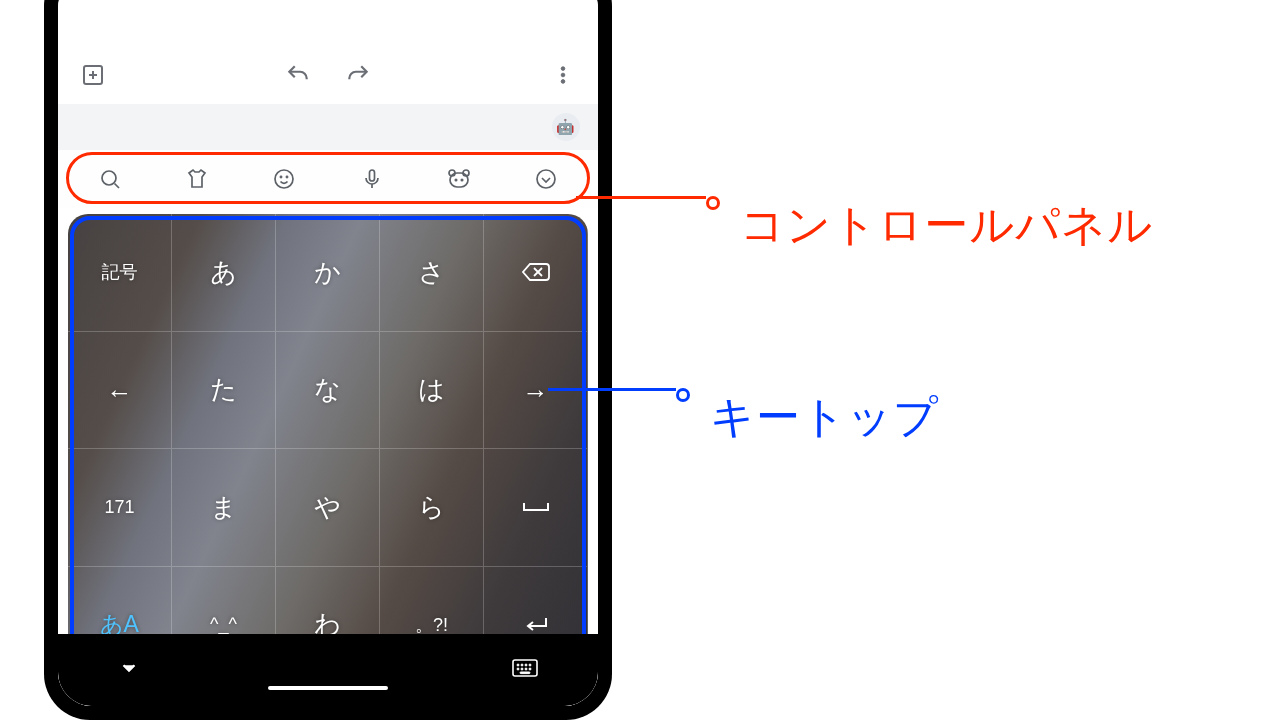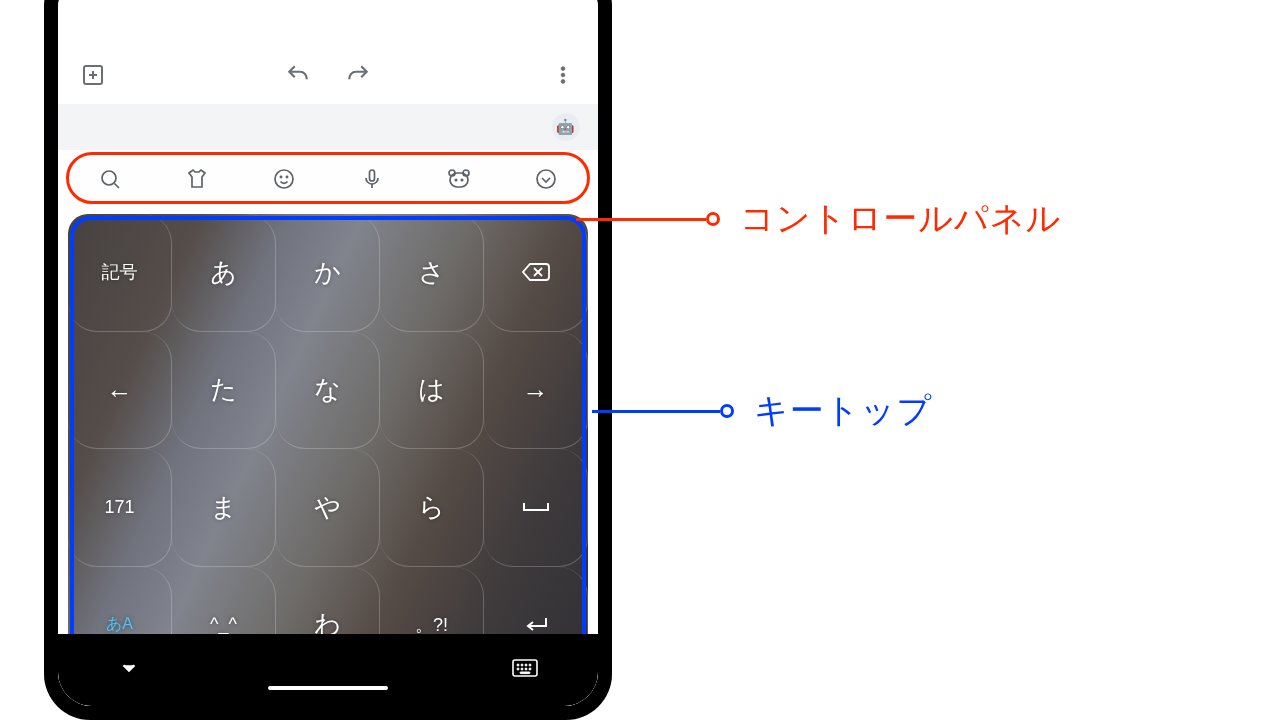--- a/index.html
+++ b/index.html
@@ -110,24 +110,23 @@
   }
   .key {
     border-right: 1px solid rgba(255,255,255,0.22);
     border-bottom: 1px solid rgba(255,255,255,0.22);
     display:flex; align-items:center; justify-content:center;
     color:#ffffff;
     font-size: 26px;
     font-weight: 300;
     text-shadow: 0 0 4px rgba(0,0,0,0.4);
     position:relative;
-    border-radius:29px;
   }
   .key.small { font-size:18px; }
-  .key .accent { color:#4fc3ff; font-size:16px; font-weight:400;}
+  .key .accent { color:#4fc3ff; font-size:23px; font-weight:400;}
   .hl-blue {
     position:absolute; inset:2px;
     border:4px solid #003dff;
     border-radius:20px;
     pointer-events:none;
   }
 
   
   .navbar {
     position:absolute;
@@ -144,27 +143,27 @@
     position:absolute; left:50%; transform:translateX(-50%);
     bottom: 16px;
     width: 120px; height:4px; background:#fff; border-radius:4px;
   }
   .navbar svg { stroke:#fff; fill:#fff; }
 
   
   .callout {
     position:absolute;
     display:flex;
-    align-items:center;
-    font-size: 34px;
+    align-items:flex-start;
+    font-size: 44px;
     font-weight: 500;
     white-space:nowrap;
   }
   .callout.red { color:#ff2a00; top: 196px; left: 576px;}
-  .callout.blue { color:#003dff; top: 388px; left: 592px;}
+  .callout.blue { color:#003dff; top: 388px; left: 548px;}
   .callout .line {
     height:3px;
     background: currentColor;
     flex: 0 0 auto;
   }
   .callout.red .line { width: 130px; }
   .callout.blue .line { width: 128px; }
   .callout .dot {
     width:14px; height:14px;
     border:3px solid currentColor;

